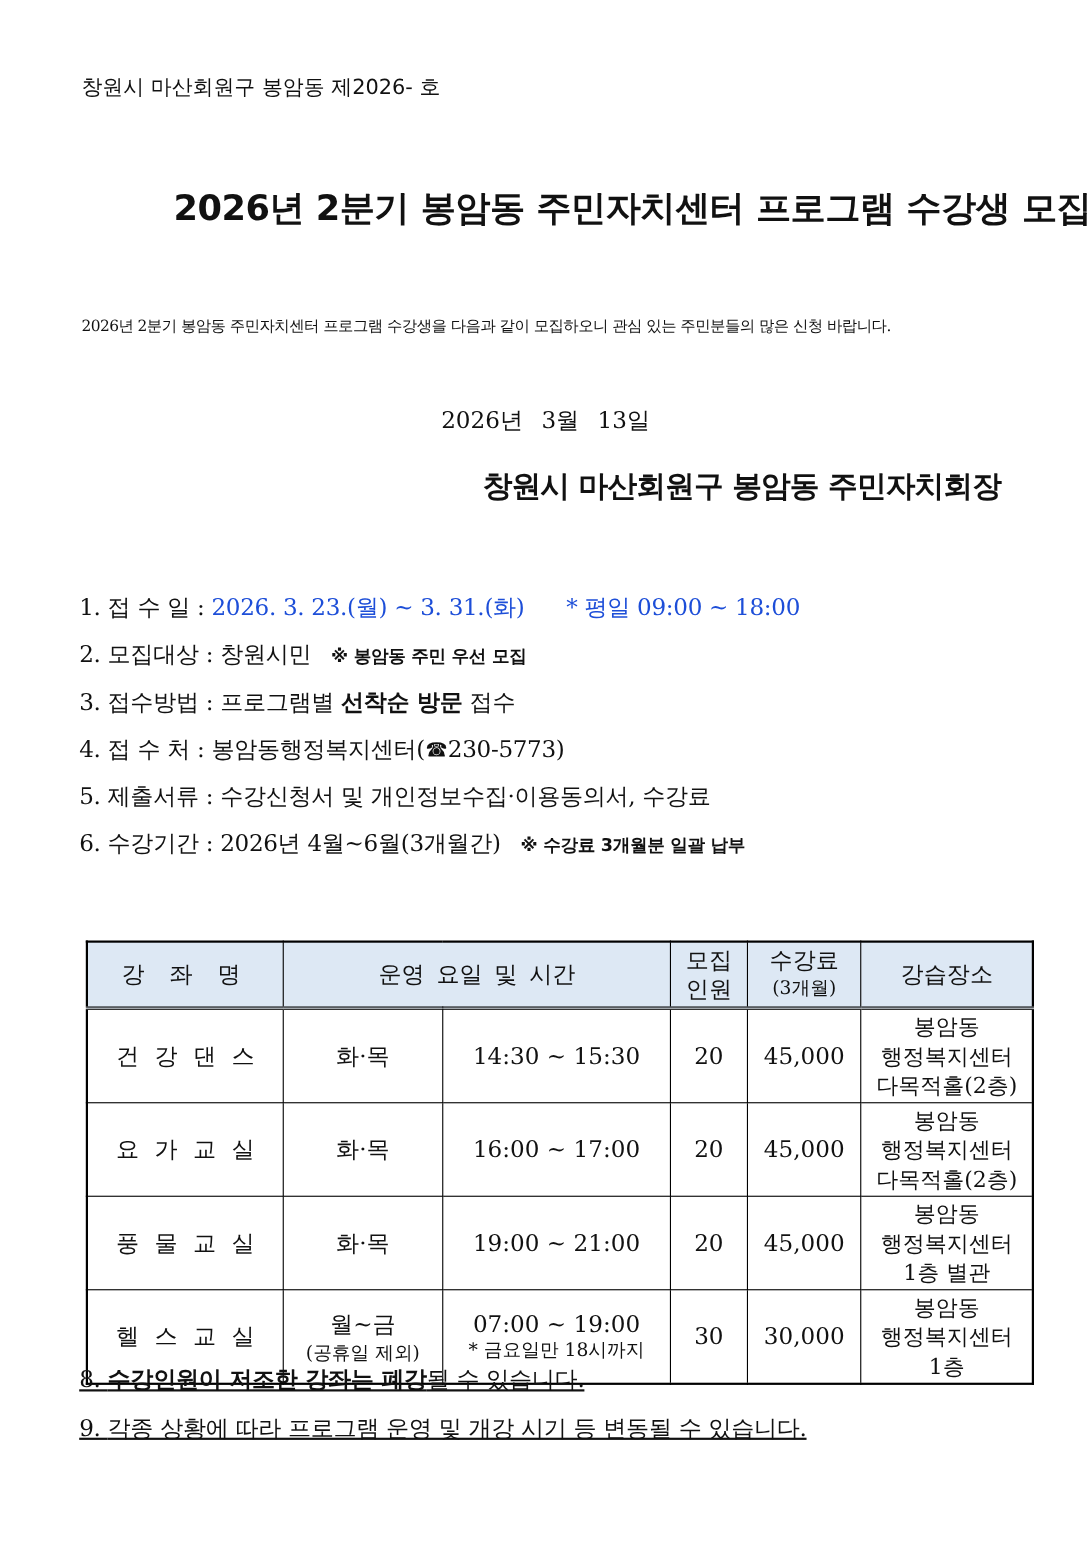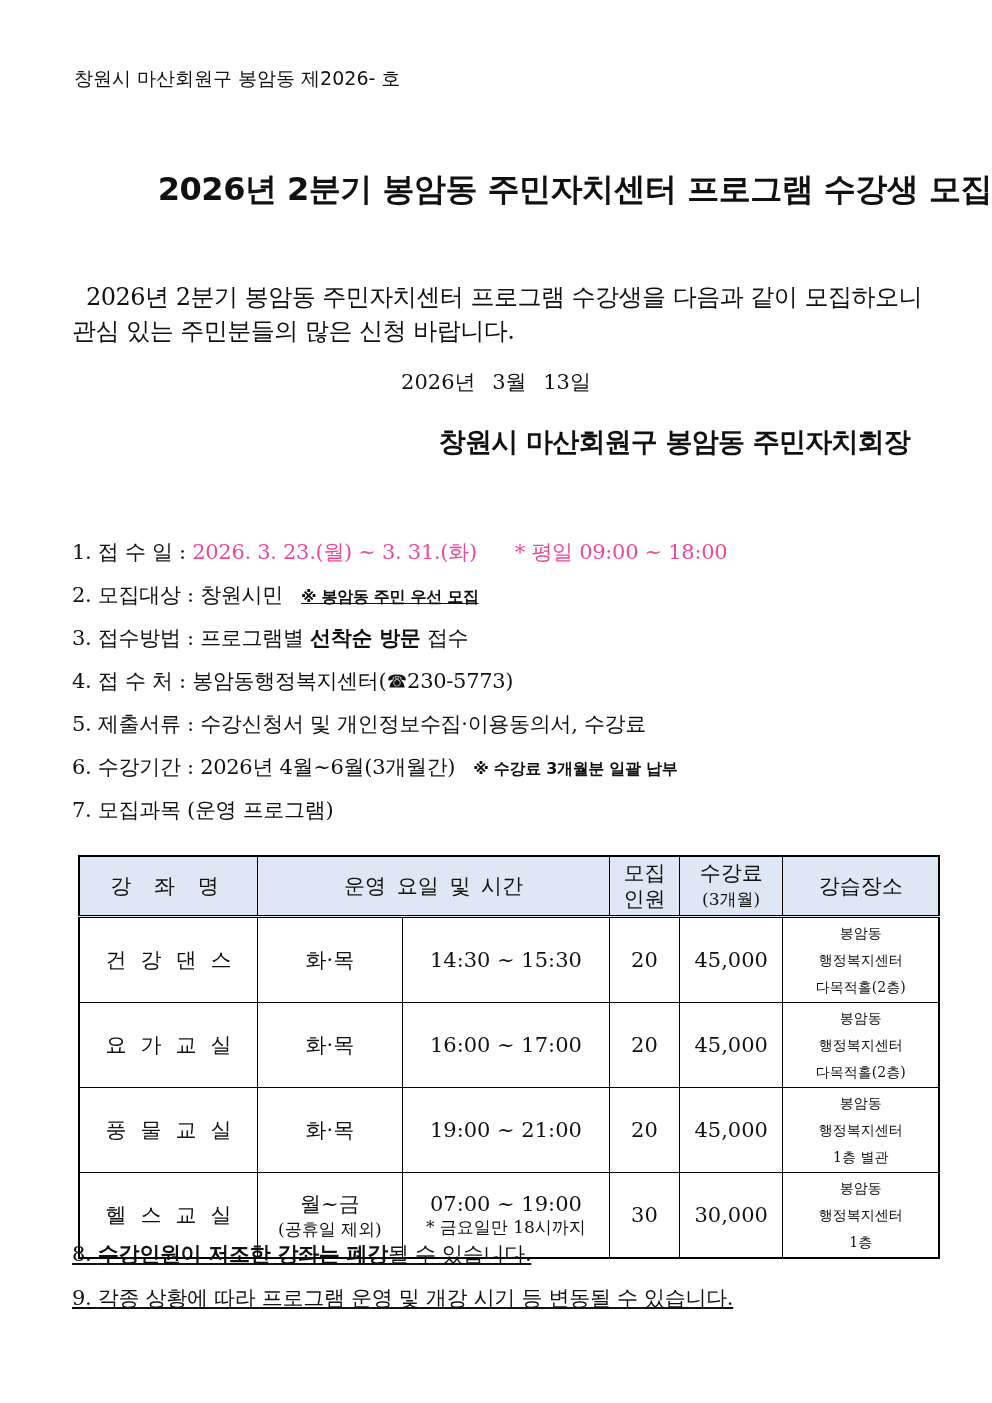--- a/index.html
+++ b/index.html
@@ -8,51 +8,51 @@
     font-family: "DejaVu Serif", "Liberation Serif", serif;
     color: #111111;
   }
   .abs { position: absolute; }
   .docnum { left: 74px; top: 66px; font-size: 19px; font-family: "DejaVu Sans", sans-serif; letter-spacing: 0px; }
   .title {
     left: 0; width: 992px; top: 168px; text-align: right;
     font-family: "DejaVu Sans", sans-serif; font-weight: bold; font-size: 32px; letter-spacing: -0.5px;
   }
   .intro {
-    left: 72px; width: 850px; top: 280px; font-size: 24px; line-height: 34px;
+    left: 60px; width: 850px; top: 280px; font-size: 14px; line-height: 34px;
     text-align: justify; text-indent: 14px; letter-spacing: -0.5px;
   }
   .date { left: 0; width: 992px; top: 368px; text-align: center; font-size: 21px; word-spacing: 10px; }
   .signer {
     right: 82px; top: 424px; font-family: "DejaVu Sans", sans-serif; font-weight: bold;
     font-size: 27px; letter-spacing: -0.8px; text-align: center;
   }
   .items { left: 72px; top: 532px; width: 880px; }
   .item { font-size: 21px; height: 43px; line-height: 40px; white-space: nowrap; letter-spacing: -0.3px; }
-  .blue { color: #ec4899; }
+  .blue { color: #1d4ed8; }
   .note {
     font-family: "DejaVu Sans", sans-serif; font-weight: bold; font-size: 16px;
     margin-left: 18px; letter-spacing: -0.3px;
   }
-  .note.ul { text-decoration: underline; }
+  .note.ul { }
   .bold { font-weight: bold; }
   .sp { display: inline-block; }
   table.prog {
     position: absolute; left: 78px; top: 855px; width: 862px;
     border-collapse: collapse; border: 2px solid #000;
     font-size: 21px; text-align: center;
   }
   table.prog td, table.prog th { border: 1px solid #000; padding: 0; vertical-align: middle; }
   table.prog thead th {
     background: #dde8f4; font-weight: normal; height: 58px; border-bottom: 3px double #000;
     line-height: 26px;
   }
   table.prog tbody td { height: 84px; }
   .small { font-size: 17px; }
-  .place { font-size: 14px; line-height: 27px; }
+  .place { font-size: 20px; line-height: 27px; }
   .name { letter-spacing: 14px; padding-left: 14px !important; }
   .head-spaced { letter-spacing: 8px; }
   .bottom { left: 72px; top: 1234px; text-decoration: underline; }
   .bottom .item { height: 44px; }
 </style>
 </head>
 <body>
 
 <div class="abs docnum">창원시 마산회원구 봉암동 제2026-   호</div>
 
@@ -75,23 +75,20 @@
     <span>3. 접수방법 : </span><span>프로그램별 </span><span class="bold">선착순 방문</span><span> 접수</span>
   </div>
   <div class="item">
     <span>4. 접 수 처 : </span><span>봉암동행정복지센터(☎230-5773)</span>
   </div>
   <div class="item">
     <span>5. 제출서류 : </span><span>수강신청서 및 개인정보수집·이용동의서, 수강료</span>
   </div>
   <div class="item">
     <span>6. 수강기간 : </span><span>2026년 4월~6월(3개월간)</span><span class="note">※ 수강료 3개월분 일괄 납부</span>
-  </div>
-  <div class="item">
-    <span>7. 모집과목 (운영 프로그램)</span>
   </div>
 </div>
 
 <table class="prog">
   <colgroup>
     <col style="width:174px">
       <col style="width:141px">
       <col style="width:202px">
       <col style="width:68px">
       <col style="width:101px">

